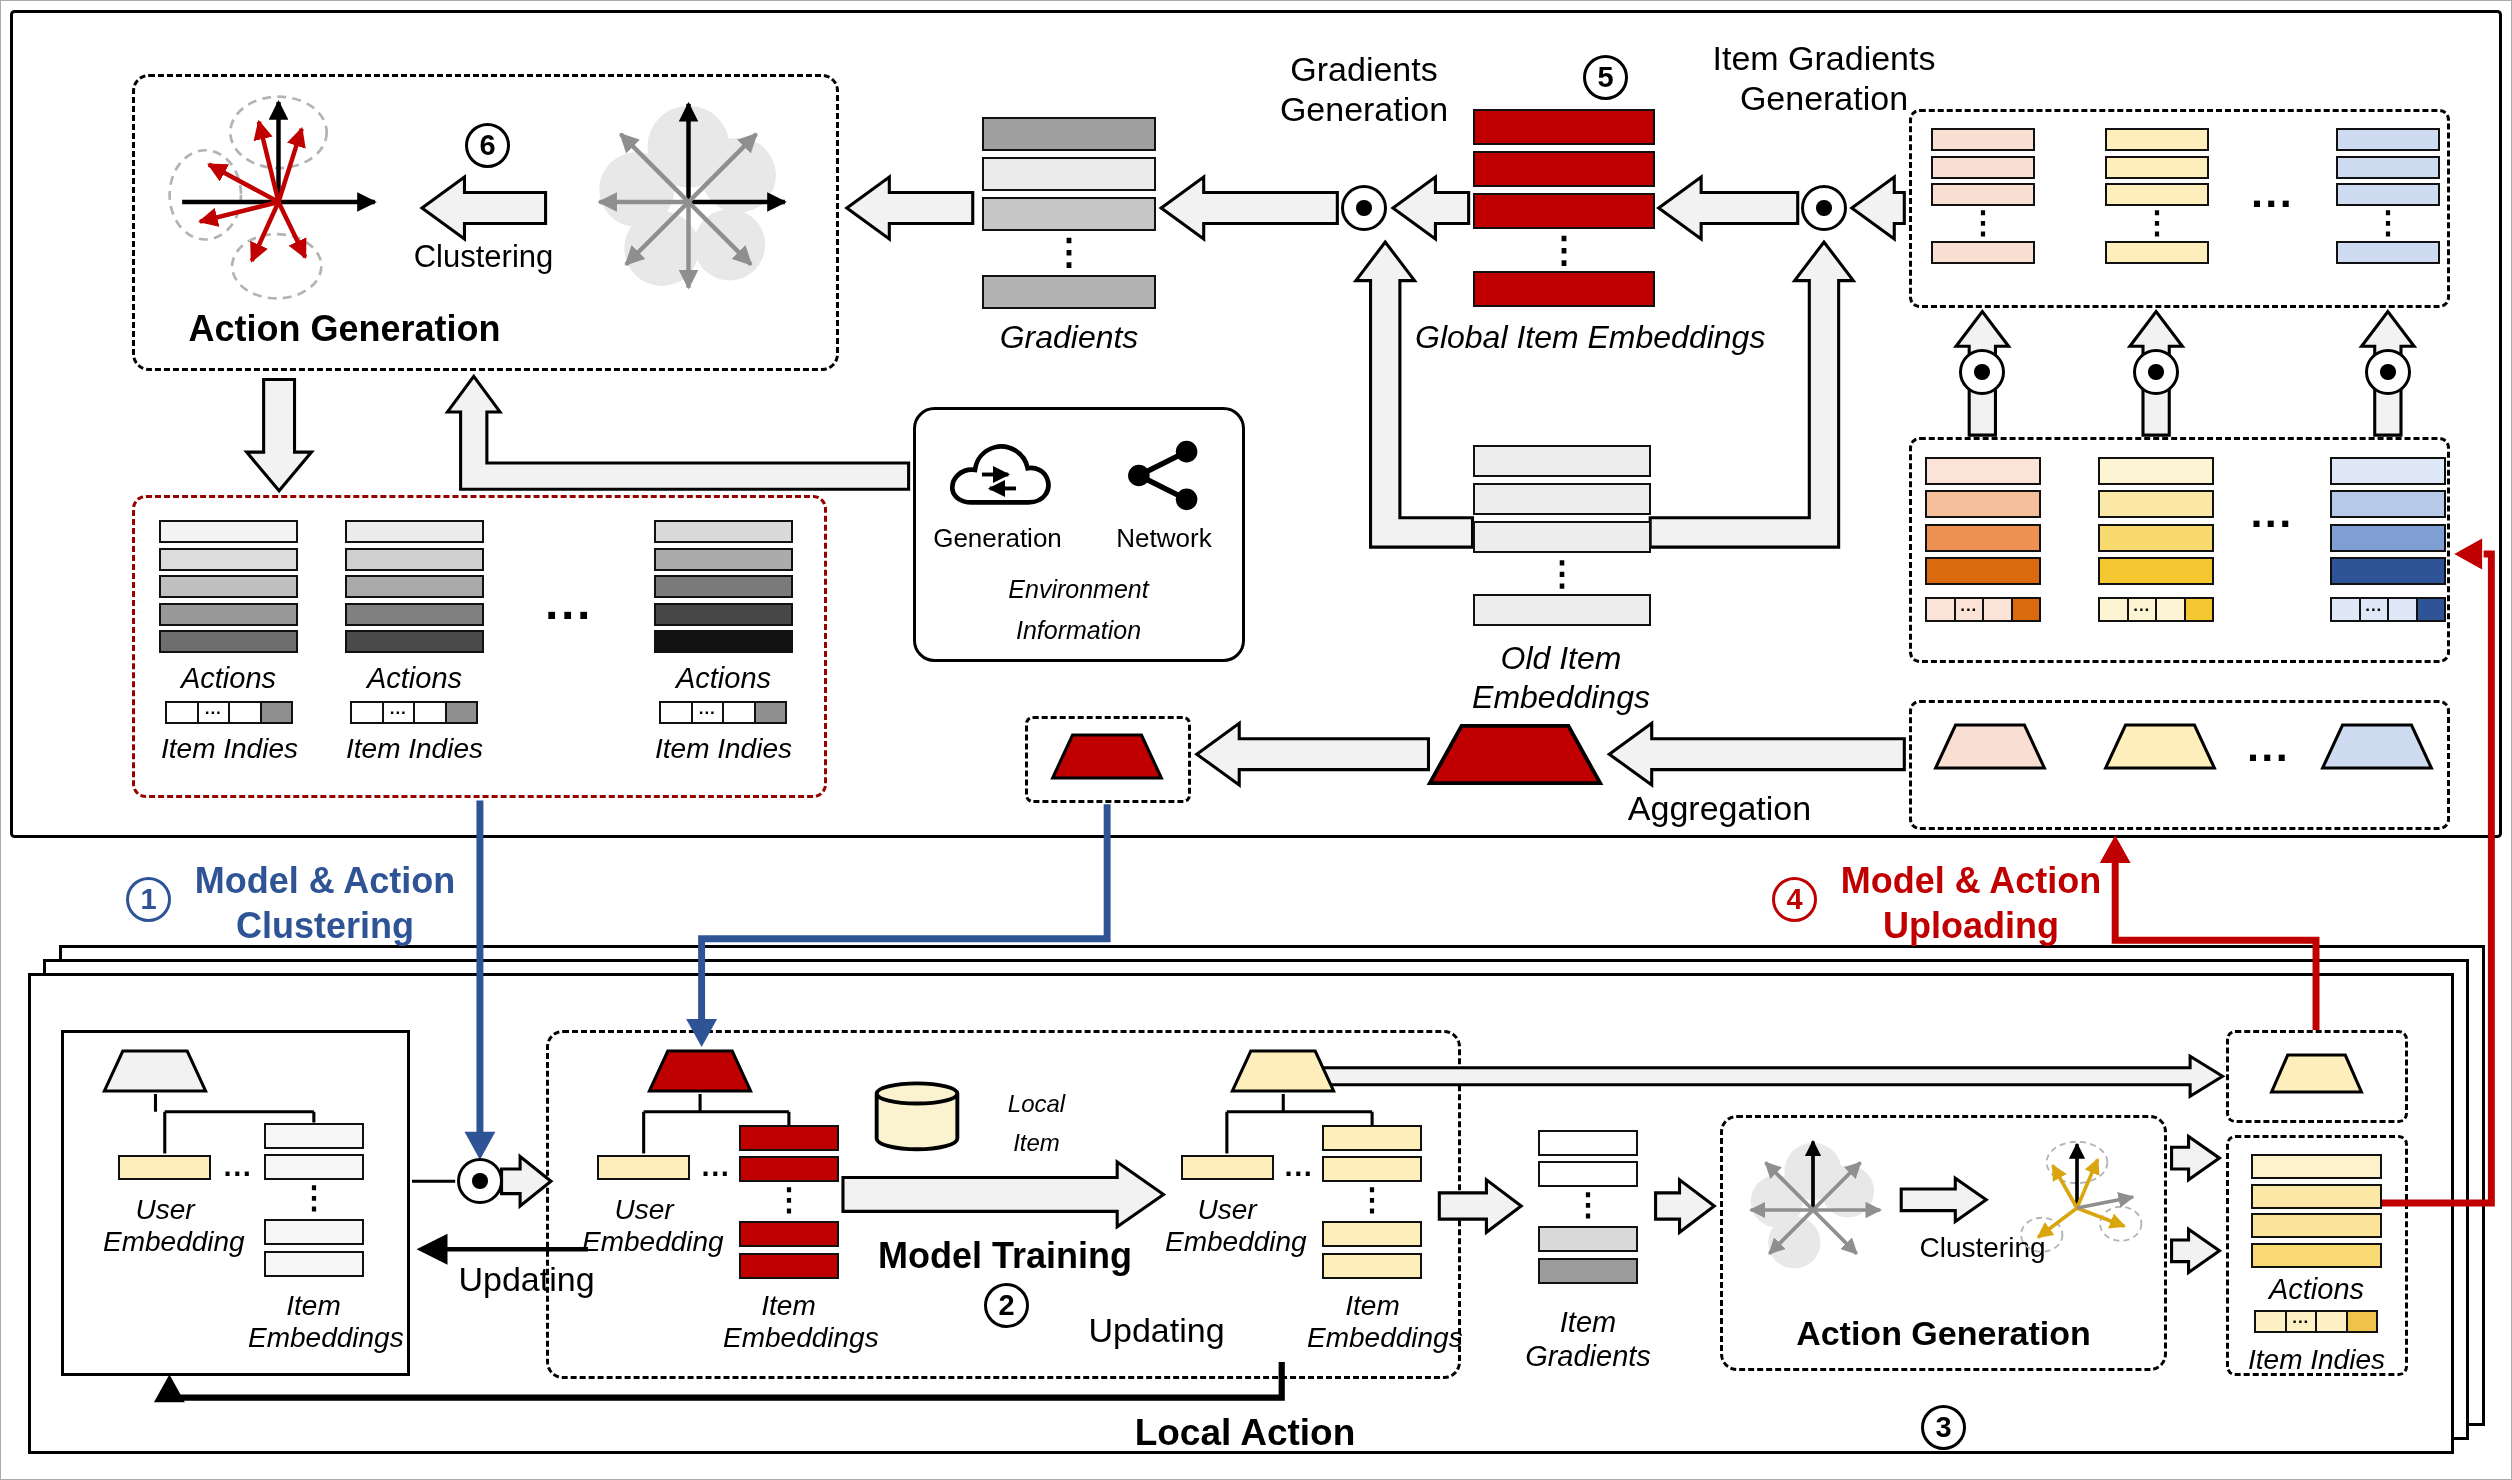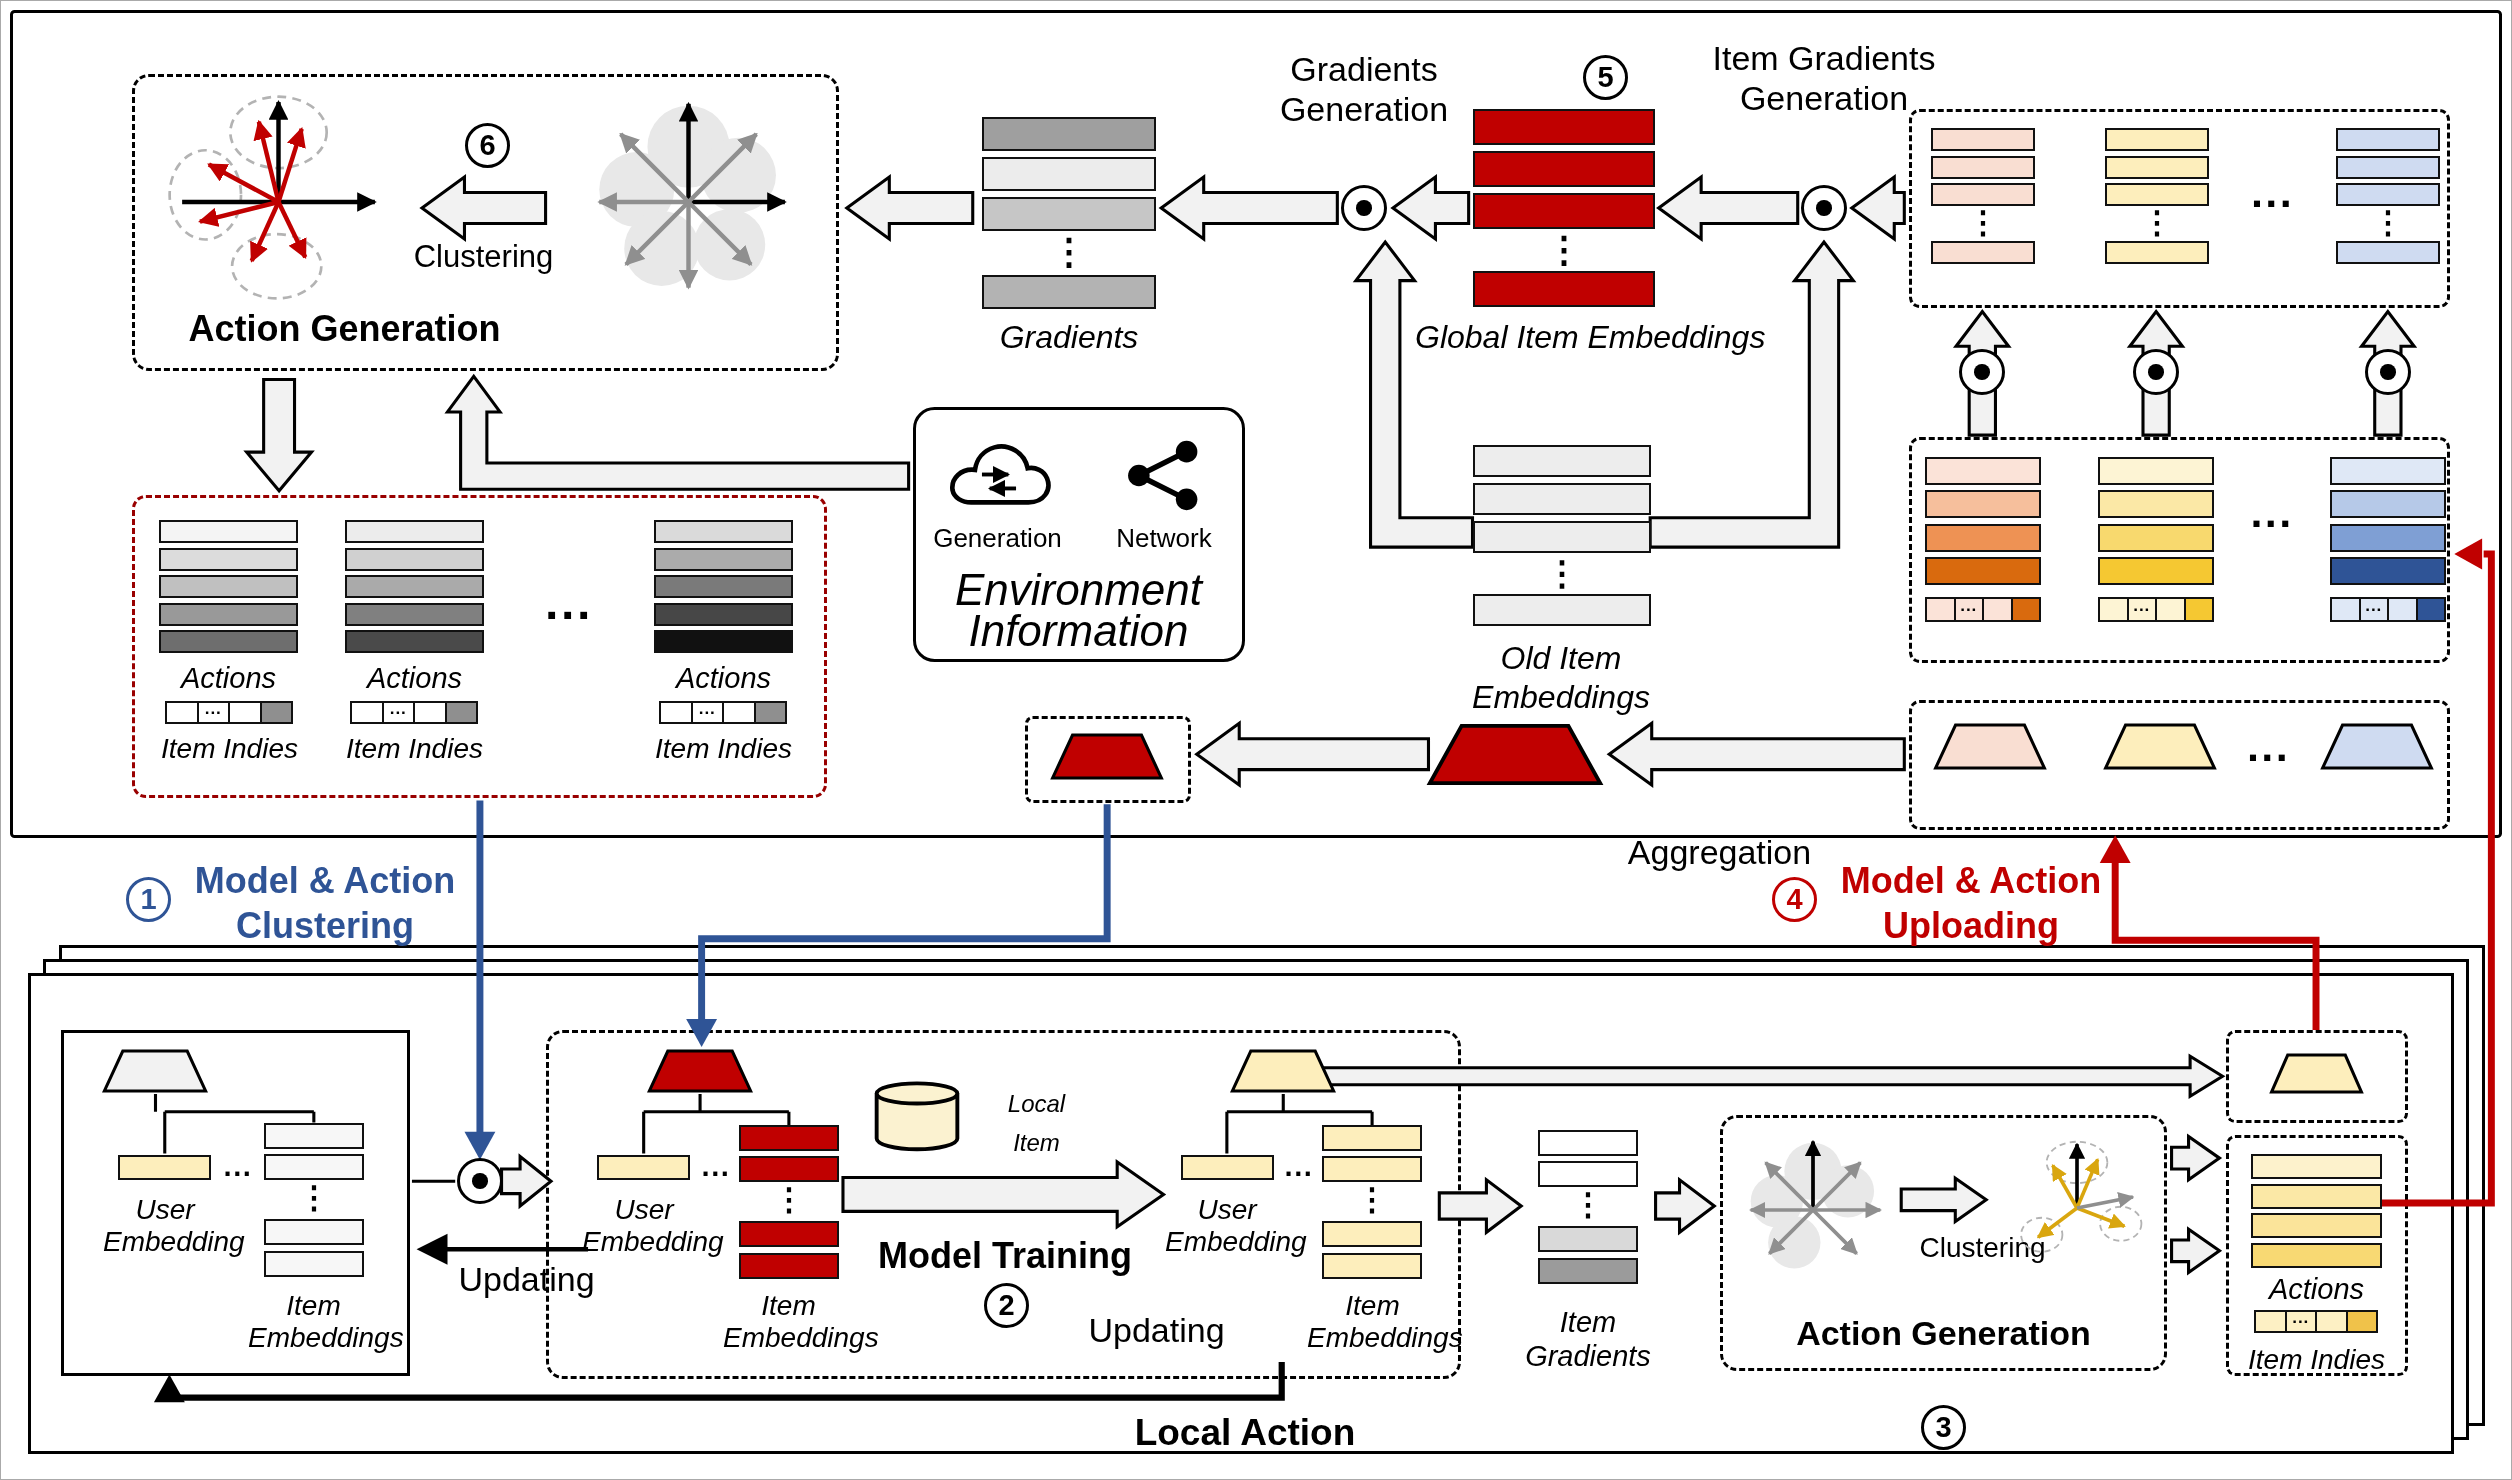--- a/index.html
+++ b/index.html
@@ -266,21 +266,21 @@
     <path d="M102 74 H68" stroke="#000" stroke-width="5" marker-end="url(#mk-k)"></path>
   </svg>
   <div class="t" style="left:927px;top:522px;width:139px;font-size:26px;">Generation</div>
   <svg class="icon" style="left:1119px;top:436px;" width="87" height="77" viewBox="0 0 112 100">
     <path d="M24 50 L84 20 M24 50 L84 80" stroke="#000" stroke-width="7"></path>
     <circle cx="24" cy="50" r="14" fill="#000"></circle>
       <circle cx="86" cy="19" r="14" fill="#000"></circle>
       <circle cx="86" cy="81" r="14" fill="#000"></circle>
   </svg>
   <div class="t" style="left:1101px;top:522px;width:124px;font-size:26px;">Network</div>
-  <div class="t it" style="left:927px;top:568px;width:301px;font-size:44px;line-height:41px;">
+  <div class="t it" style="left:927px;top:568px;width:301px;font-size:25px;line-height:41px;">
     <div>Environment</div>
       <div>Information</div>
   </div>
 
   <div class="stack g8" style="left:1472px;top:444px;width:178px;">
     <div class="bar" style="height:32px;background:#ededed"></div>
       <div class="bar" style="height:32px;background:#ededed"></div>
     <div class="bar" style="height:32px;background:#ededed"></div>
     <div class="vd" style="font-size:34px;height:28px;">⋮</div>
     <div class="bar" style="height:32px;background:#ededed"></div>
@@ -339,21 +339,21 @@
       <span style="background:#8f8f8f"></span>
   </div>
   <div class="t it" style="left:645px;top:732px;width:155px;font-size:28px;">Item Indies</div>
 
   <svg class="icon" style="left:1048px;top:731px;" width="116" height="49" viewBox="0 0 150 64">
     <polygon points="30,4 120,4 146,60 4,60" fill="#c00000" stroke="#000" stroke-width="4"></polygon>
   </svg>
   <svg class="icon" style="left:1425px;top:721px;" width="178" height="65" viewBox="0 0 230 84">
     <polygon points="46,5 184,5 225,79 5,79" fill="#c00000" stroke="#000" stroke-width="5"></polygon>
   </svg>
-  <div class="t" style="left:1618px;top:788px;width:201px;font-size:34px;margin-top:44px;">Aggregation</div>
+  <div class="t" style="left:1618px;top:788px;width:201px;font-size:34px;">Aggregation</div>
   <svg class="icon" style="left:1931px;top:721px;" width="116" height="49" viewBox="0 0 150 64">
     <polygon points="30,4 120,4 146,60 4,60" fill="#f9ded2" stroke="#000" stroke-width="4"></polygon>
   </svg>
   <svg class="icon" style="left:2101px;top:721px;" width="116" height="49" viewBox="0 0 150 64">
     <polygon points="30,4 120,4 146,60 4,60" fill="#fdeebc" stroke="#000" stroke-width="4"></polygon>
   </svg>
   <div class="t bd" style="left:2225px;top:732px;width:85px;font-size:43px;">···</div>
   <svg class="icon" style="left:2318px;top:721px;" width="116" height="49" viewBox="0 0 150 64">
     <polygon points="30,4 120,4 146,60 4,60" fill="#cfdbf1" stroke="#000" stroke-width="4"></polygon>
   </svg>

